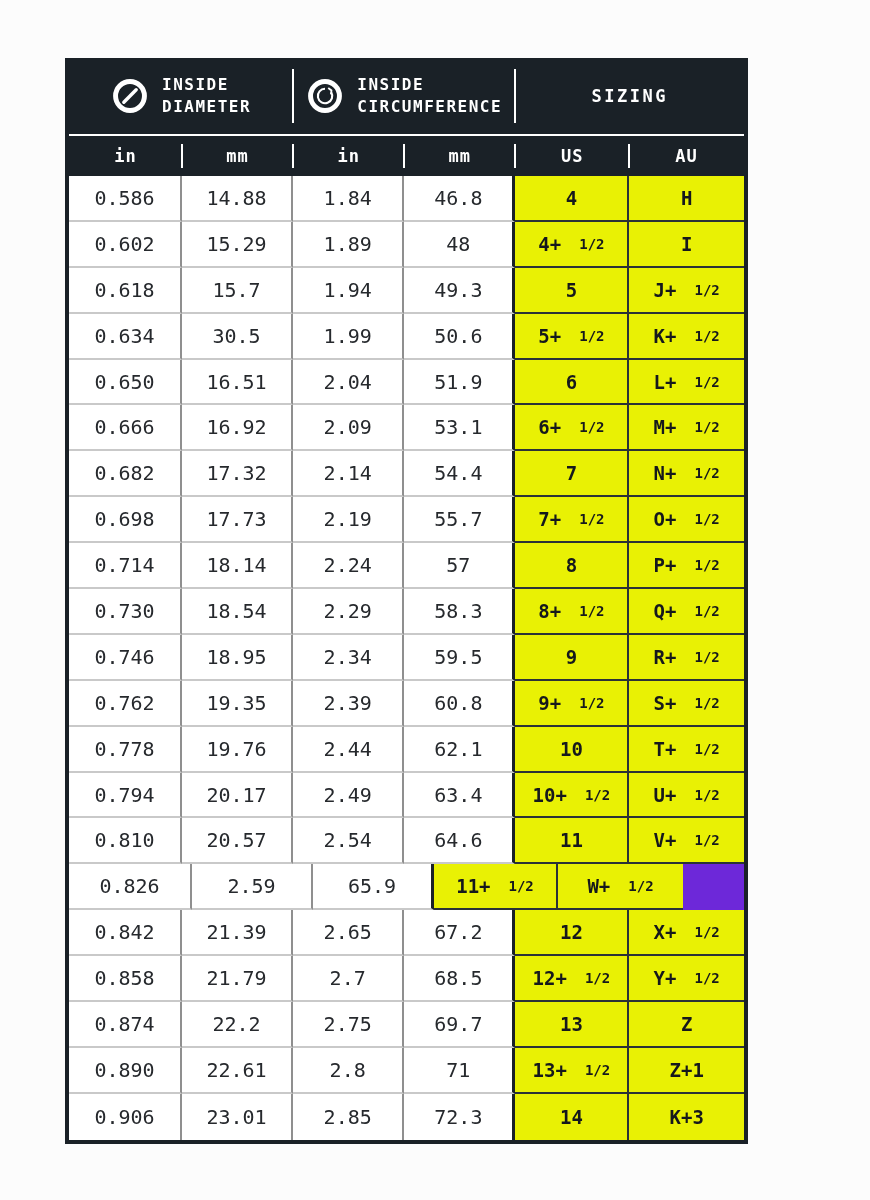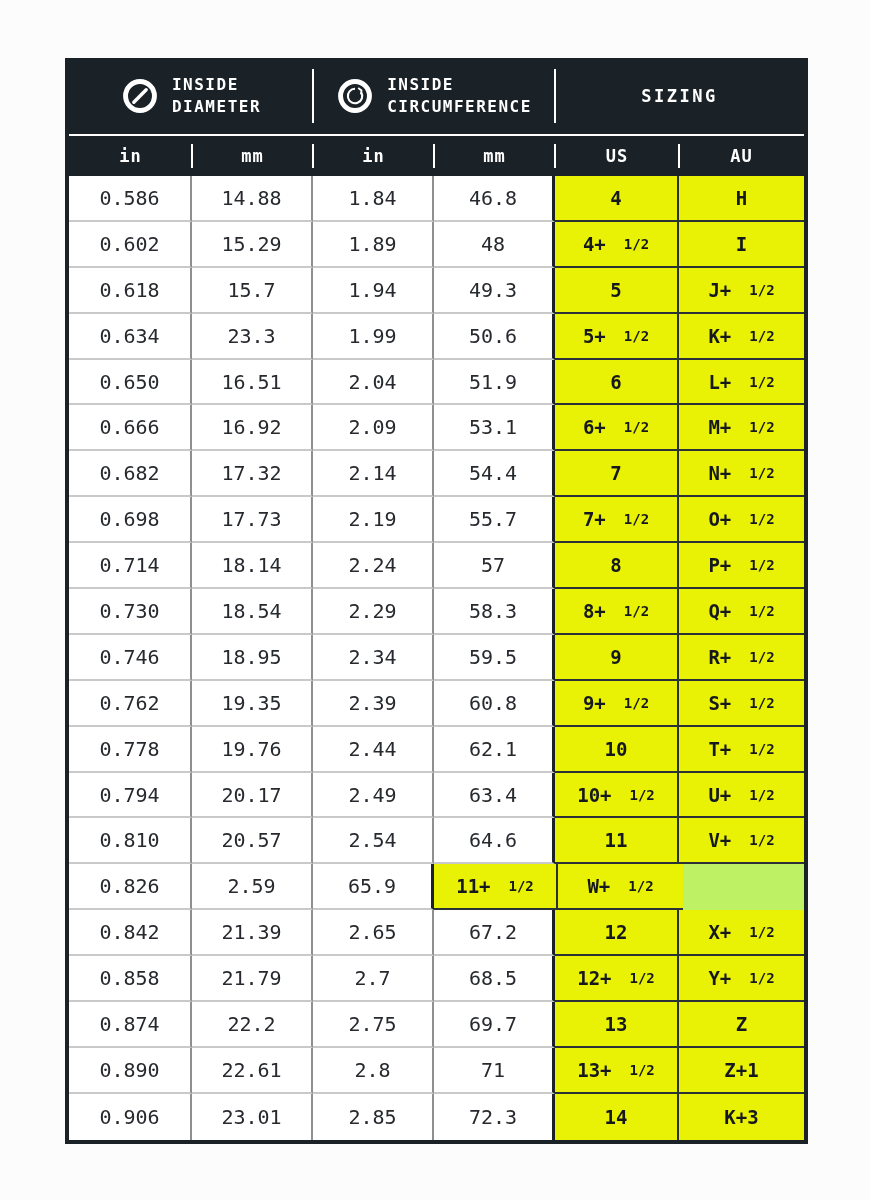--- a/index.html
+++ b/index.html
@@ -9,22 +9,22 @@
     --grid-light:#c9c9c9;
     --grid-dark:#8f8f8f;
     --yellow-grid:#2b3237;
     --cell-text:#26292d;
     --page-bg:#fcfcfc;
   }
   *{margin:0;padding:0;box-sizing:border-box}
   html,body{width:870px;height:1200px;background:var(--page-bg);
     font-family:"DejaVu Sans Mono","Liberation Mono",monospace;}
   .page{position:relative;width:870px;height:1200px;overflow:hidden}
-  .chart{position:absolute;left:65px;top:58px;width:743px;
-    border:4px solid var(--frame-dark);border-top:none;background:#bef264}
+  .chart{position:absolute;left:65px;top:58px;width:683px;
+    border:4px solid var(--frame-dark);border-top:none;background:#6d28d9}
 
   
   .hdr{background:var(--header-bg);color:#fff;font-weight:bold}
   .icon-row{display:flex;height:76px}
   .group{position:relative;height:100%;display:flex;align-items:center;justify-content:center;gap:13px}
   .group.has-sep::after{content:"";position:absolute;right:-1px;top:11px;bottom:11px;width:2px;background:#fff}
   .g0{width:244px}.g1{width:242px}.g2{width:249px}
   .group-label{font-size:16px;letter-spacing:1.5px;line-height:1.35;text-align:left;white-space:nowrap}
   .sizing-label{font-size:17px;letter-spacing:2.5px}
   .hdr-divider{height:2px;background:#fff}
@@ -121,21 +121,21 @@
           <div class="cell c2 white-cell">1.94</div>
           <div class="cell c3 white-cell">49.3</div>
           <div class="cell c4 yellow-cell">5</div>
           <div class="cell c5 yellow-cell">
             <span>J+</span>
             <span class="frac">1/2</span>
           </div>
         </div>
         <div class="row">
           <div class="cell c0 white-cell">0.634</div>
-          <div class="cell c1 white-cell">23.3</div>
+          <div class="cell c1 white-cell">30.5</div>
           <div class="cell c2 white-cell">1.99</div>
           <div class="cell c3 white-cell">50.6</div>
           <div class="cell c4 yellow-cell">
             <span>5+</span>
             <span class="frac">1/2</span>
           </div>
           <div class="cell c5 yellow-cell">
             <span>K+</span>
             <span class="frac">1/2</span>
           </div>

